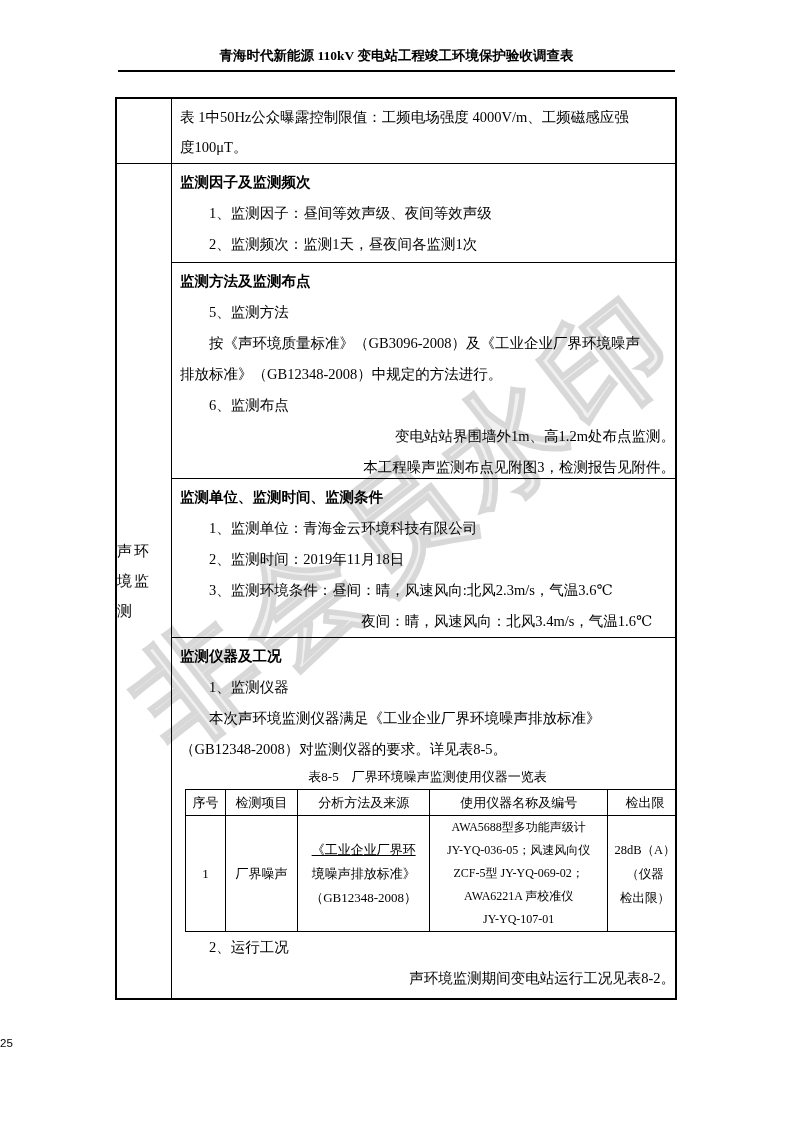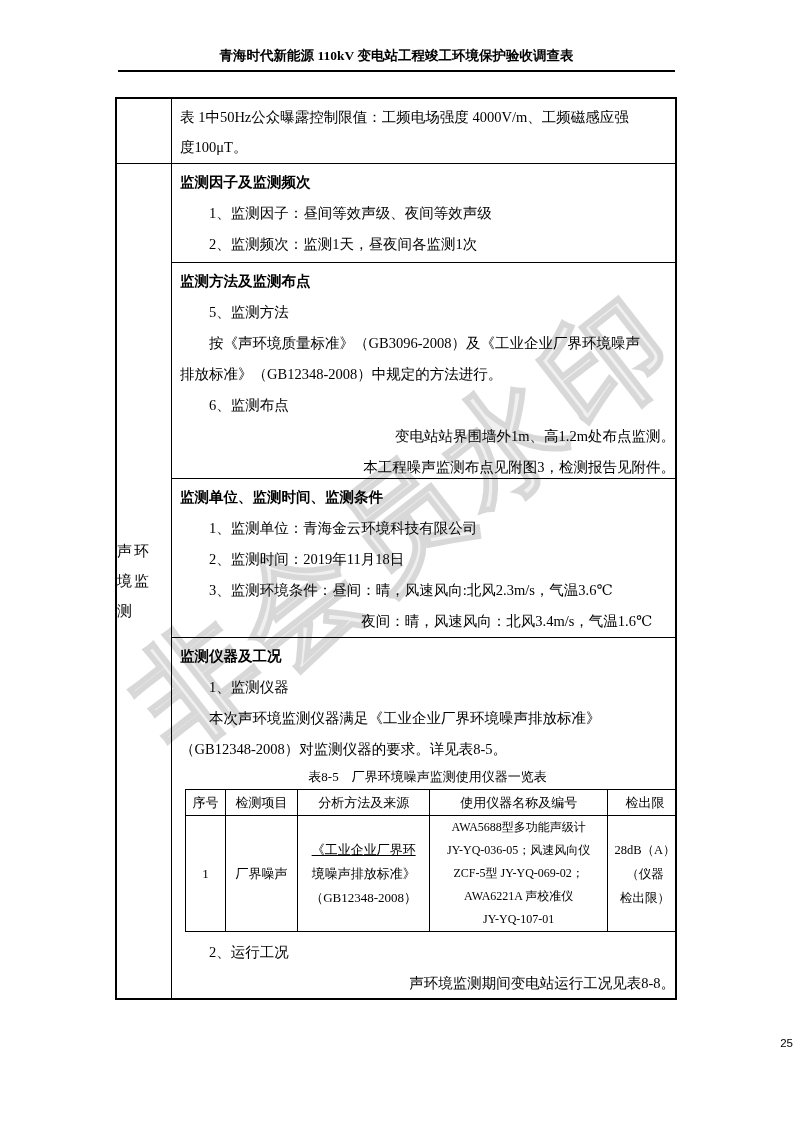--- a/index.html
+++ b/index.html
@@ -86,25 +86,25 @@
   }
   table.instr th{height:25px;}
   .col-no{width:39px;}
   .col-item{width:70px;}
   .col-method{width:129px;}
   .col-instr{width:173px;}
   .col-limit{width:73px;}
   td.instr-cell div{font-size:12px;line-height:23px;}
   td.method-cell div{font-size:13px;line-height:24px;}
   td.limit-cell div{font-size:12.5px;line-height:24px;}
-  .after-lines{margin-top:5px;}
+  .after-lines{}
   
   .page-number{
     position:absolute;top:1037px;left:0;right:0;
-    text-align:right;font-size:11.5px;
+    text-align:left;font-size:11.5px;
     font-family:"Liberation Sans","DejaVu Sans",sans-serif;
   }
 </style>
 </head>
 <body>
 
 <div class="page">
 
   <div class="watermark">非会员水印</div>
 
@@ -197,21 +197,21 @@
                 <div>28dB（A）</div>
                 <div>（仪器</div>
                 <div>检出限）</div>
               </td>
             </tr>
           </tbody>
             </table>
 
           <div class="after-lines">
             <div class="ind">2、运行工况</div>
-            <div class="ind1">声环境监测期间变电站运行工况见表8-8。</div>
+            <div class="ind1">声环境监测期间变电站运行工况见表8-2。</div>
           </div>
         </div>
 
       </div>
     </div>
   </div>
 
   <div class="page-number">25</div>
 </div>
 

